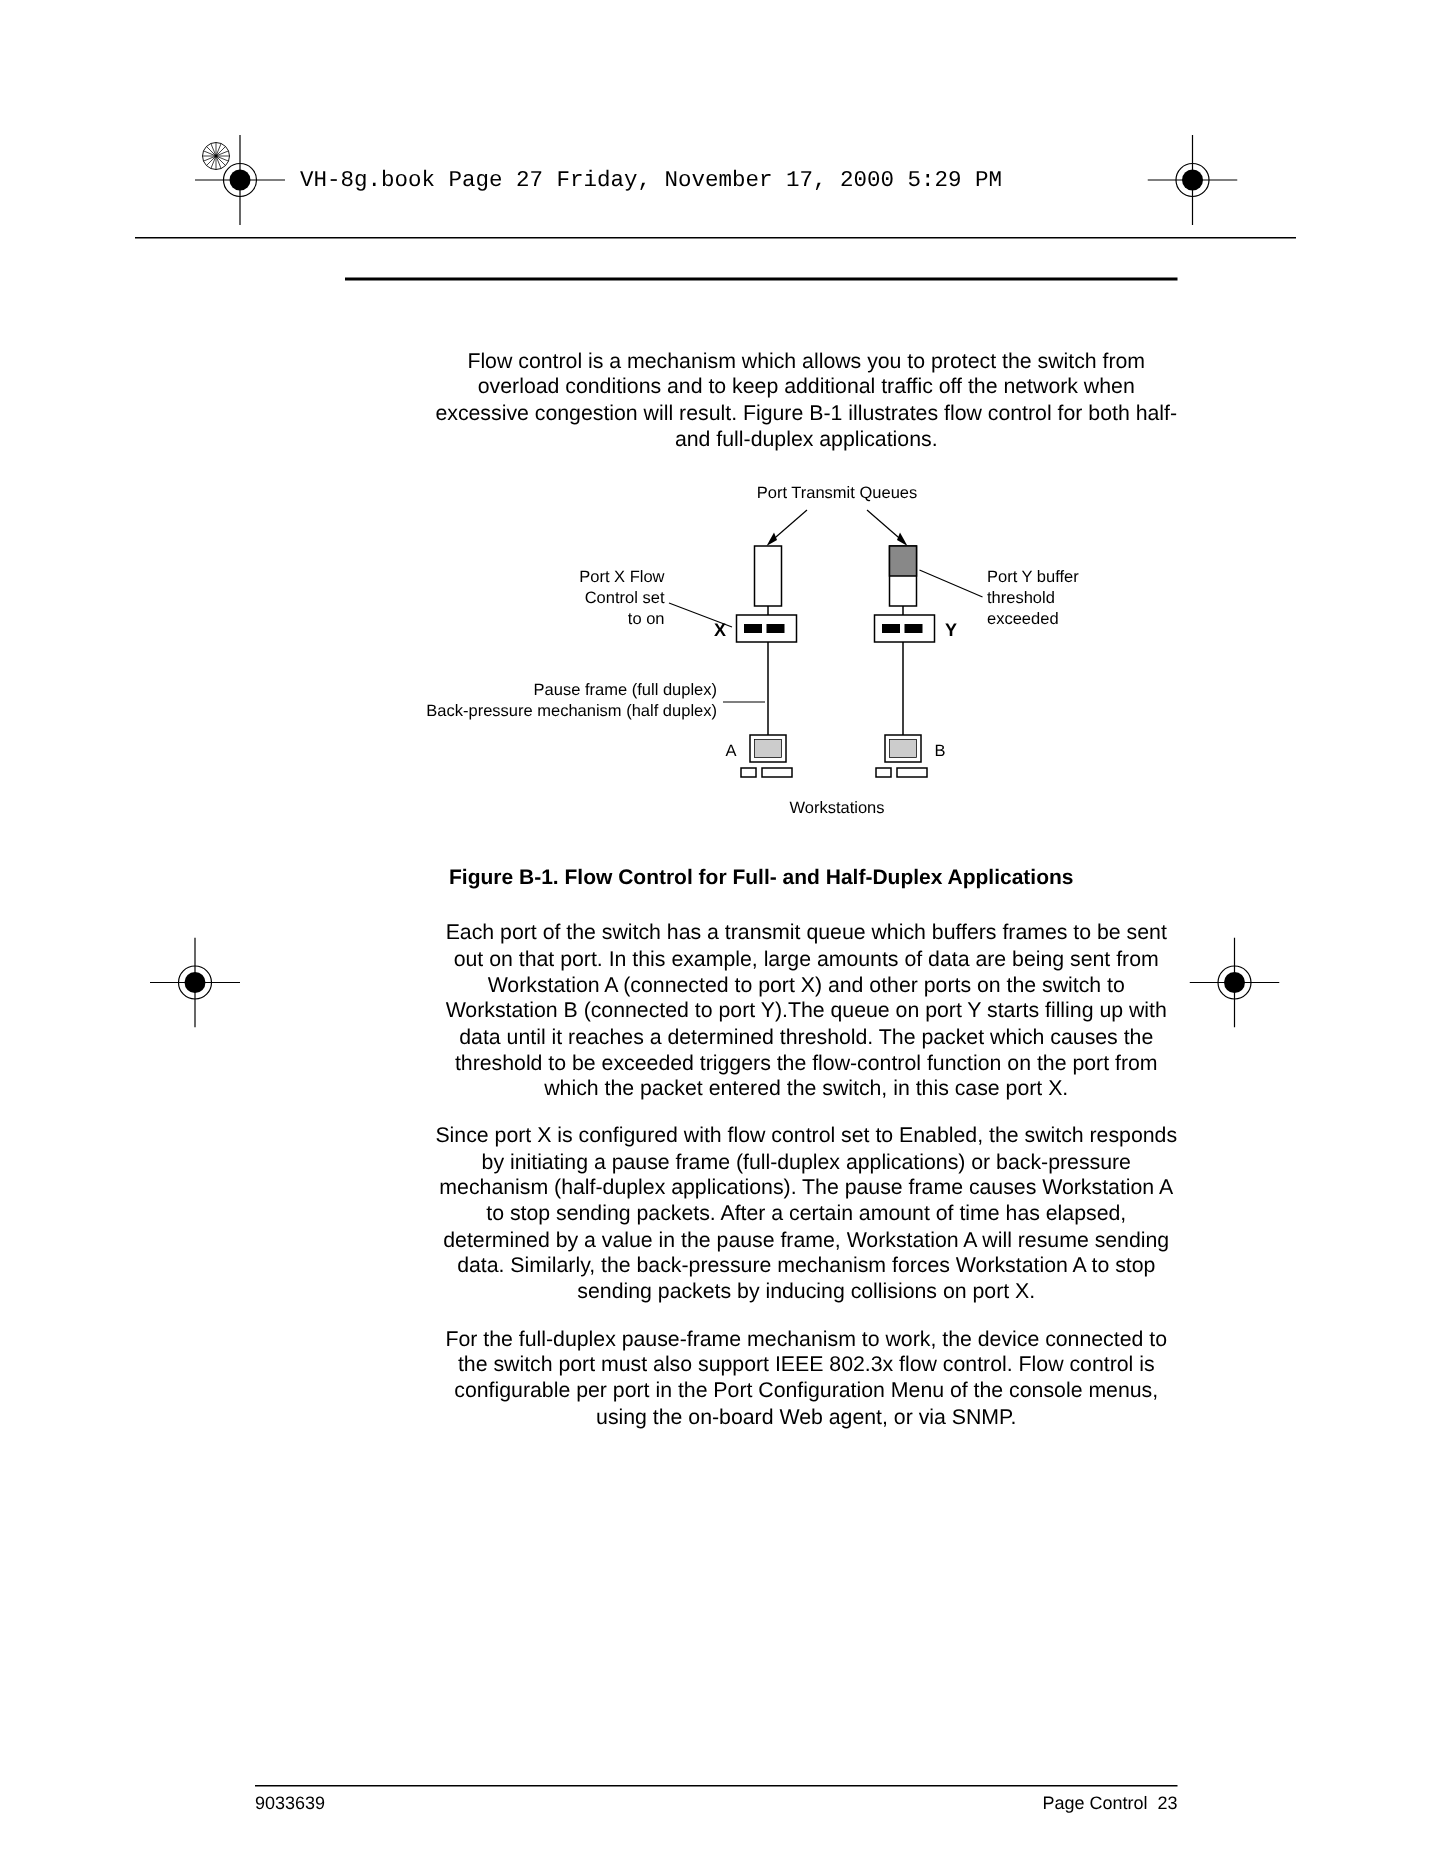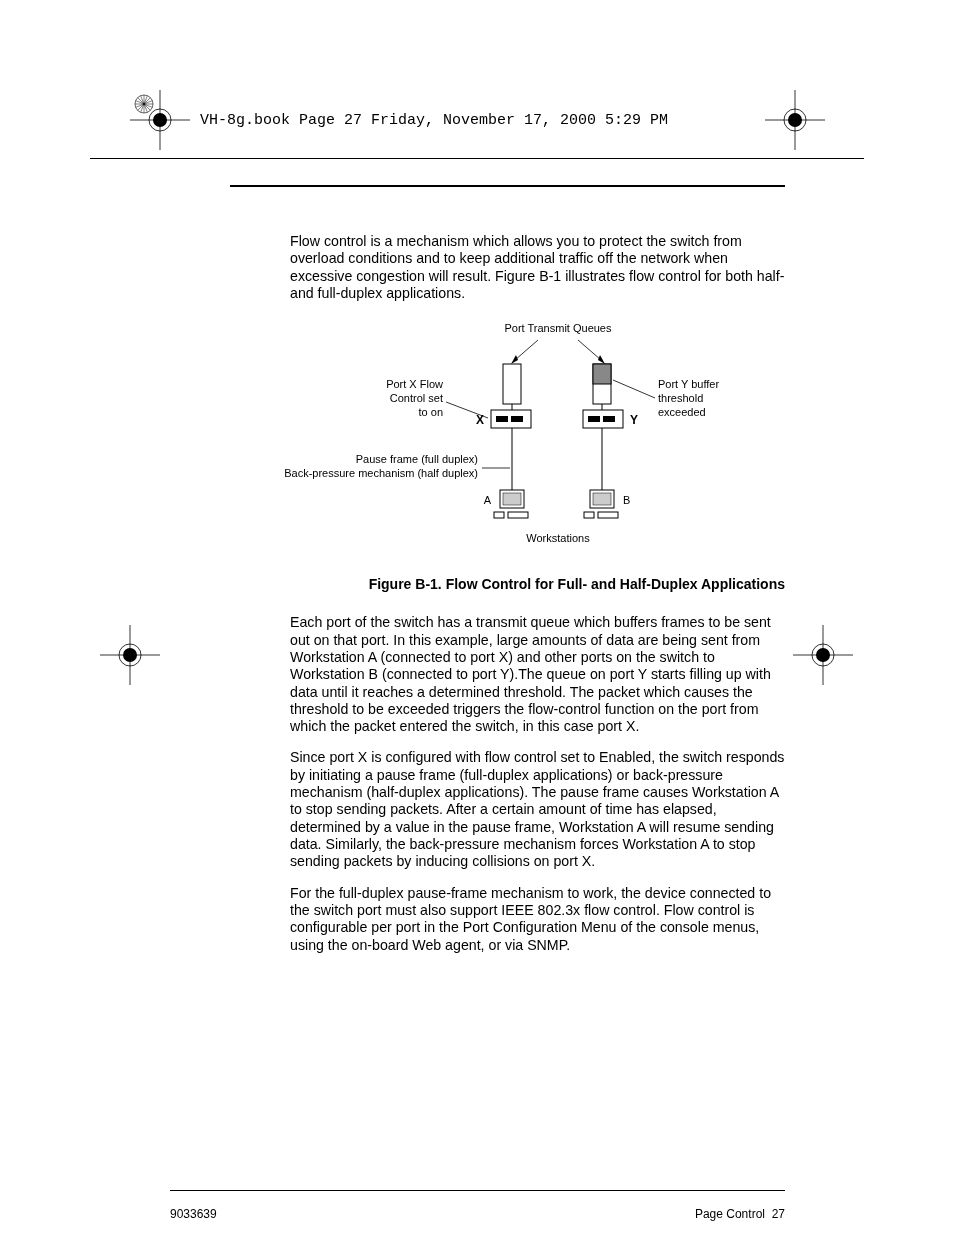--- a/index.html
+++ b/index.html
@@ -42,42 +42,42 @@
     border-top: 2.5px solid #000;
     margin-bottom: 46px;
     width: 555px;
   }
   .body-text {
     margin-left: 60px;
     width: 495px;
     font-size: 14.2px;
     line-height: 1.22;
   }
-  .body-text p { margin: 0 0 14px 0; }
+  .body-text p { margin: 0 0 14px 0; text-align: center; }
   .fig-caption {
     font-weight: bold;
     font-size: 14px;
-    text-align: right;
+    text-align: center;
     margin: 16px 0 22px 0;
   }
   .figure-wrap {
     margin: 18px 0 2px 0;
     width: 555px;
     display: flex;
     justify-content: center;
     align-items: center;
   }
   .footer {
     position: absolute;
     left: 170px;
     top: 1190px;
     width: 615px;
     border-top: 0.5px solid #000;
     font-size: 12px;
-    padding-top: 16px;
+    padding-top: 4px;
   }
   .footer .left { float: left; }
   .footer .right { float: right; }
   svg.reg-mark { position: absolute; }
   svg.figure { display: block; }
   text { font-family: Arial, Helvetica, sans-serif; }
 </style>
 </head>
 <body>
 
@@ -199,15 +199,15 @@
   <div class="body-text">
     <p>Each port of the switch has a transmit queue which buffers frames to be sent out on that port. In this example, large amounts of data are being sent from Workstation A (connected to port X) and other ports on the switch to Workstation B (connected to port Y).The queue on port Y starts filling up with data until it reaches a determined threshold. The packet which causes the threshold to be exceeded triggers the flow-control function on the port from which the packet entered the switch, in this case port X.</p>
     <p>Since port X is configured with flow control set to Enabled, the switch responds by initiating a pause frame (full-duplex applications) or back-pressure mechanism (half-duplex applications). The pause frame causes Workstation A to stop sending packets. After a certain amount of time has elapsed, determined by a value in the pause frame, Workstation A will resume sending data. Similarly, the back-pressure mechanism forces Workstation A to stop sending packets by inducing collisions on port X.</p>
     <p>For the full-duplex pause-frame mechanism to work, the device connected to the switch port must also support IEEE 802.3x flow control. Flow control is configurable per port in the Port Configuration Menu of the console menus, using the on-board Web agent, or via SNMP.</p>
   </div>
 </div>
 
 <div class="footer">
   <span class="left">9033639</span>
   <span class="right">
-    <span>Page Control</span>&nbsp;&nbsp;<span>27</span>
+    <span>Page Control</span>&nbsp;&nbsp;<span>23</span>
   </span>
 </div>
 
 </body></html>

